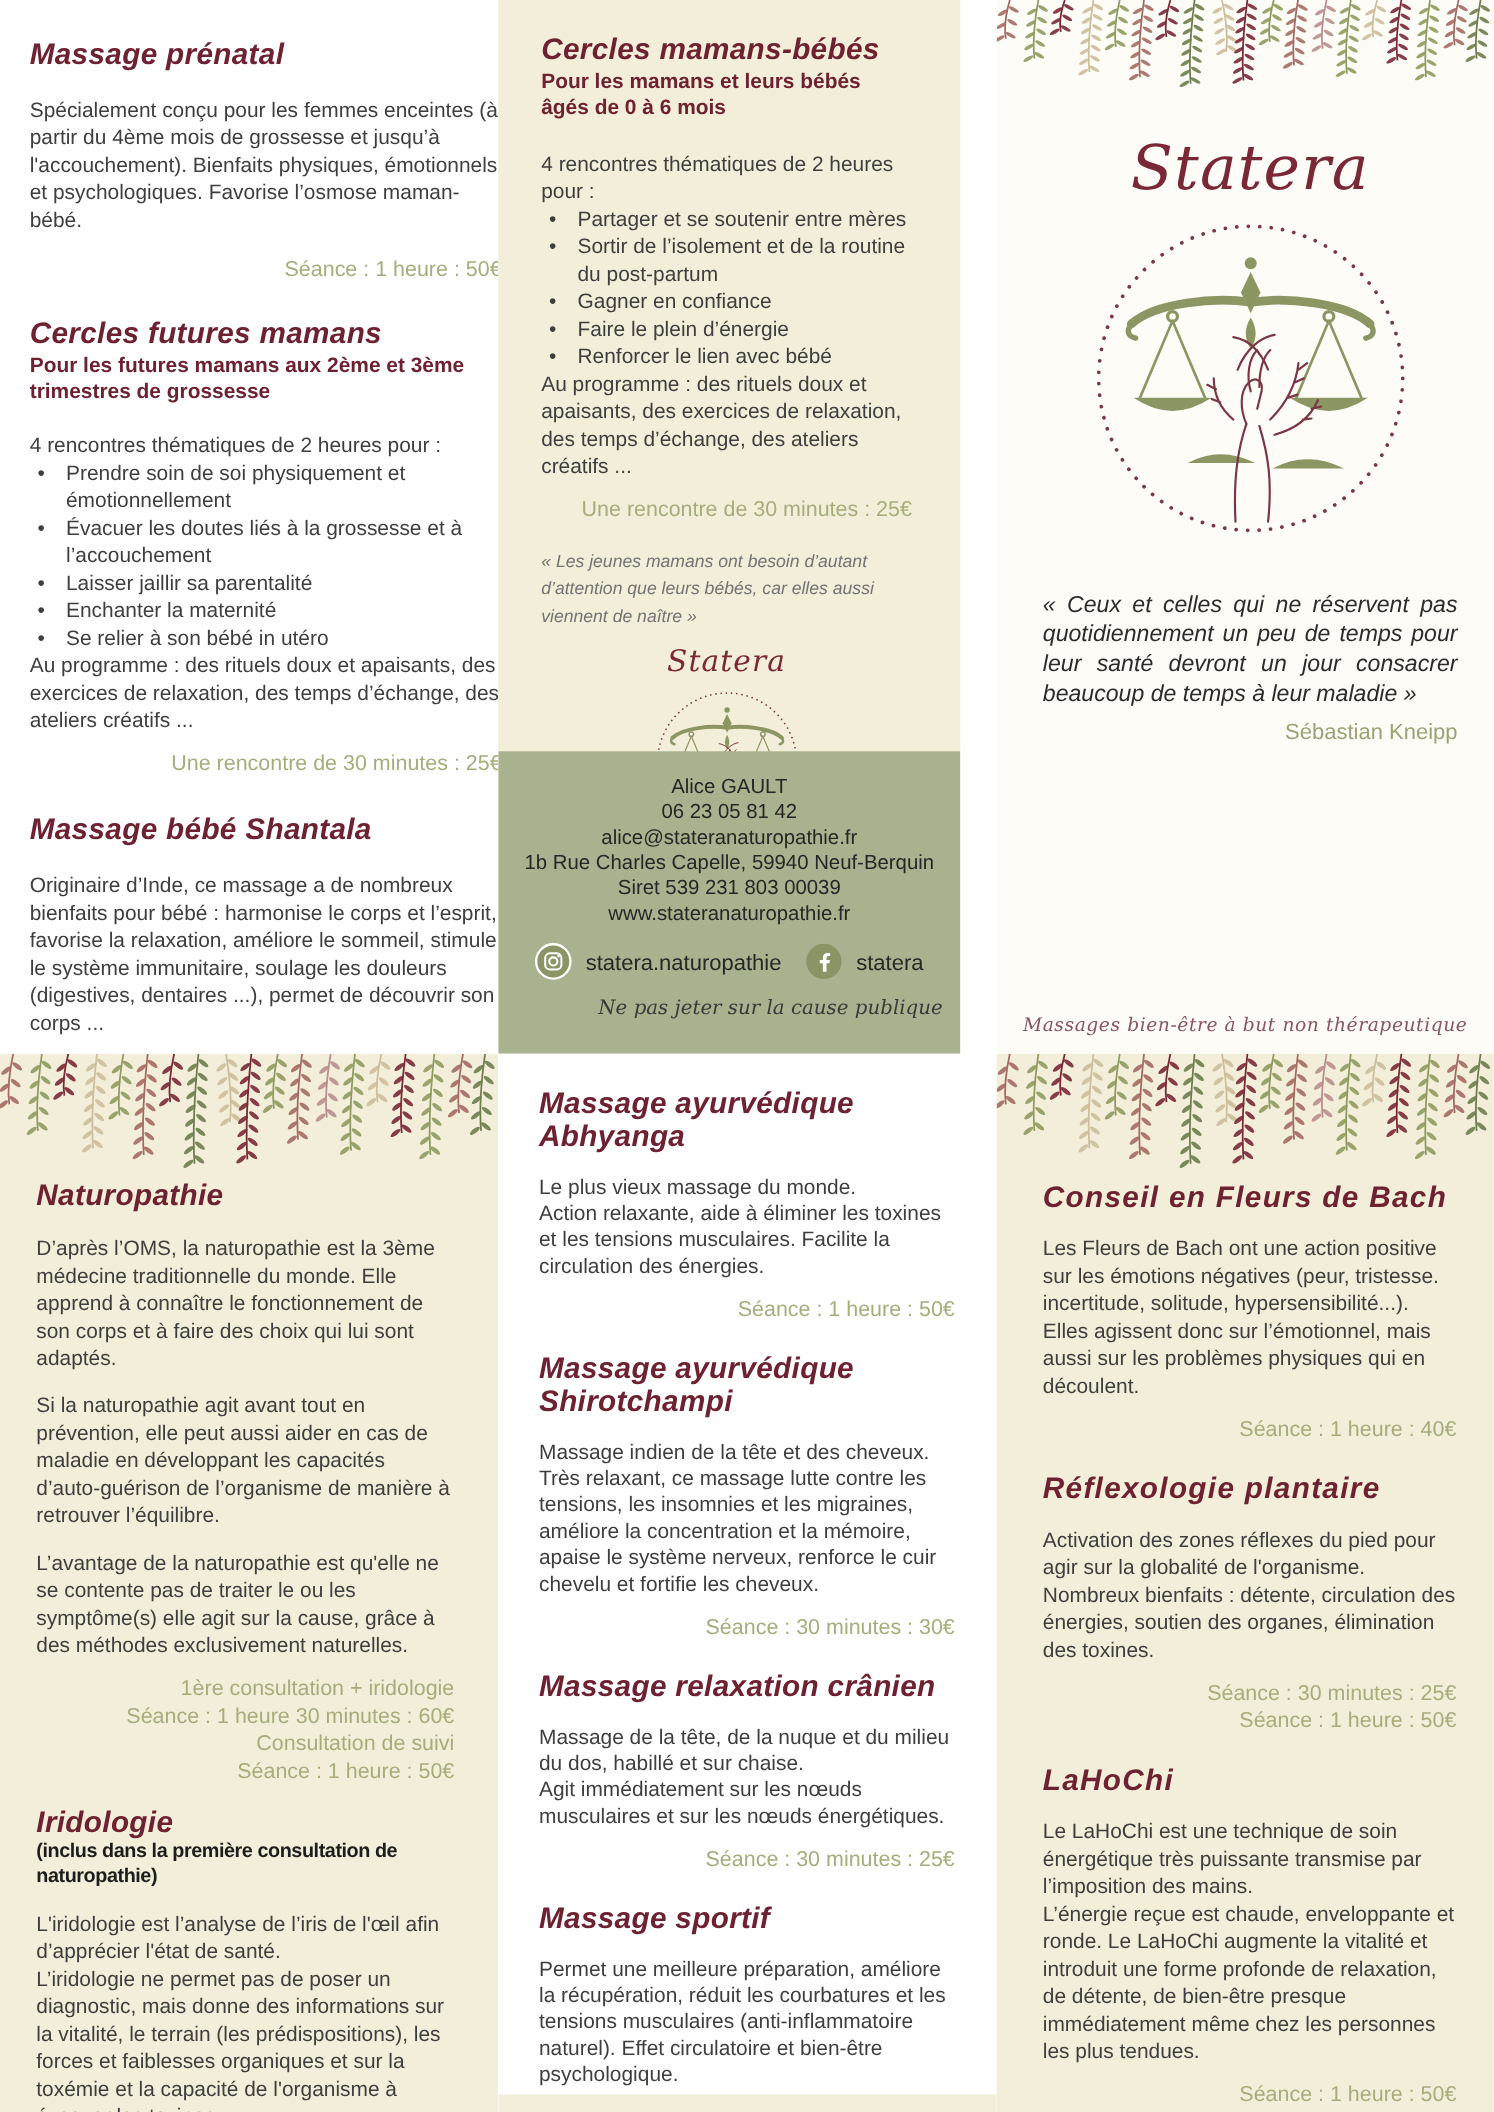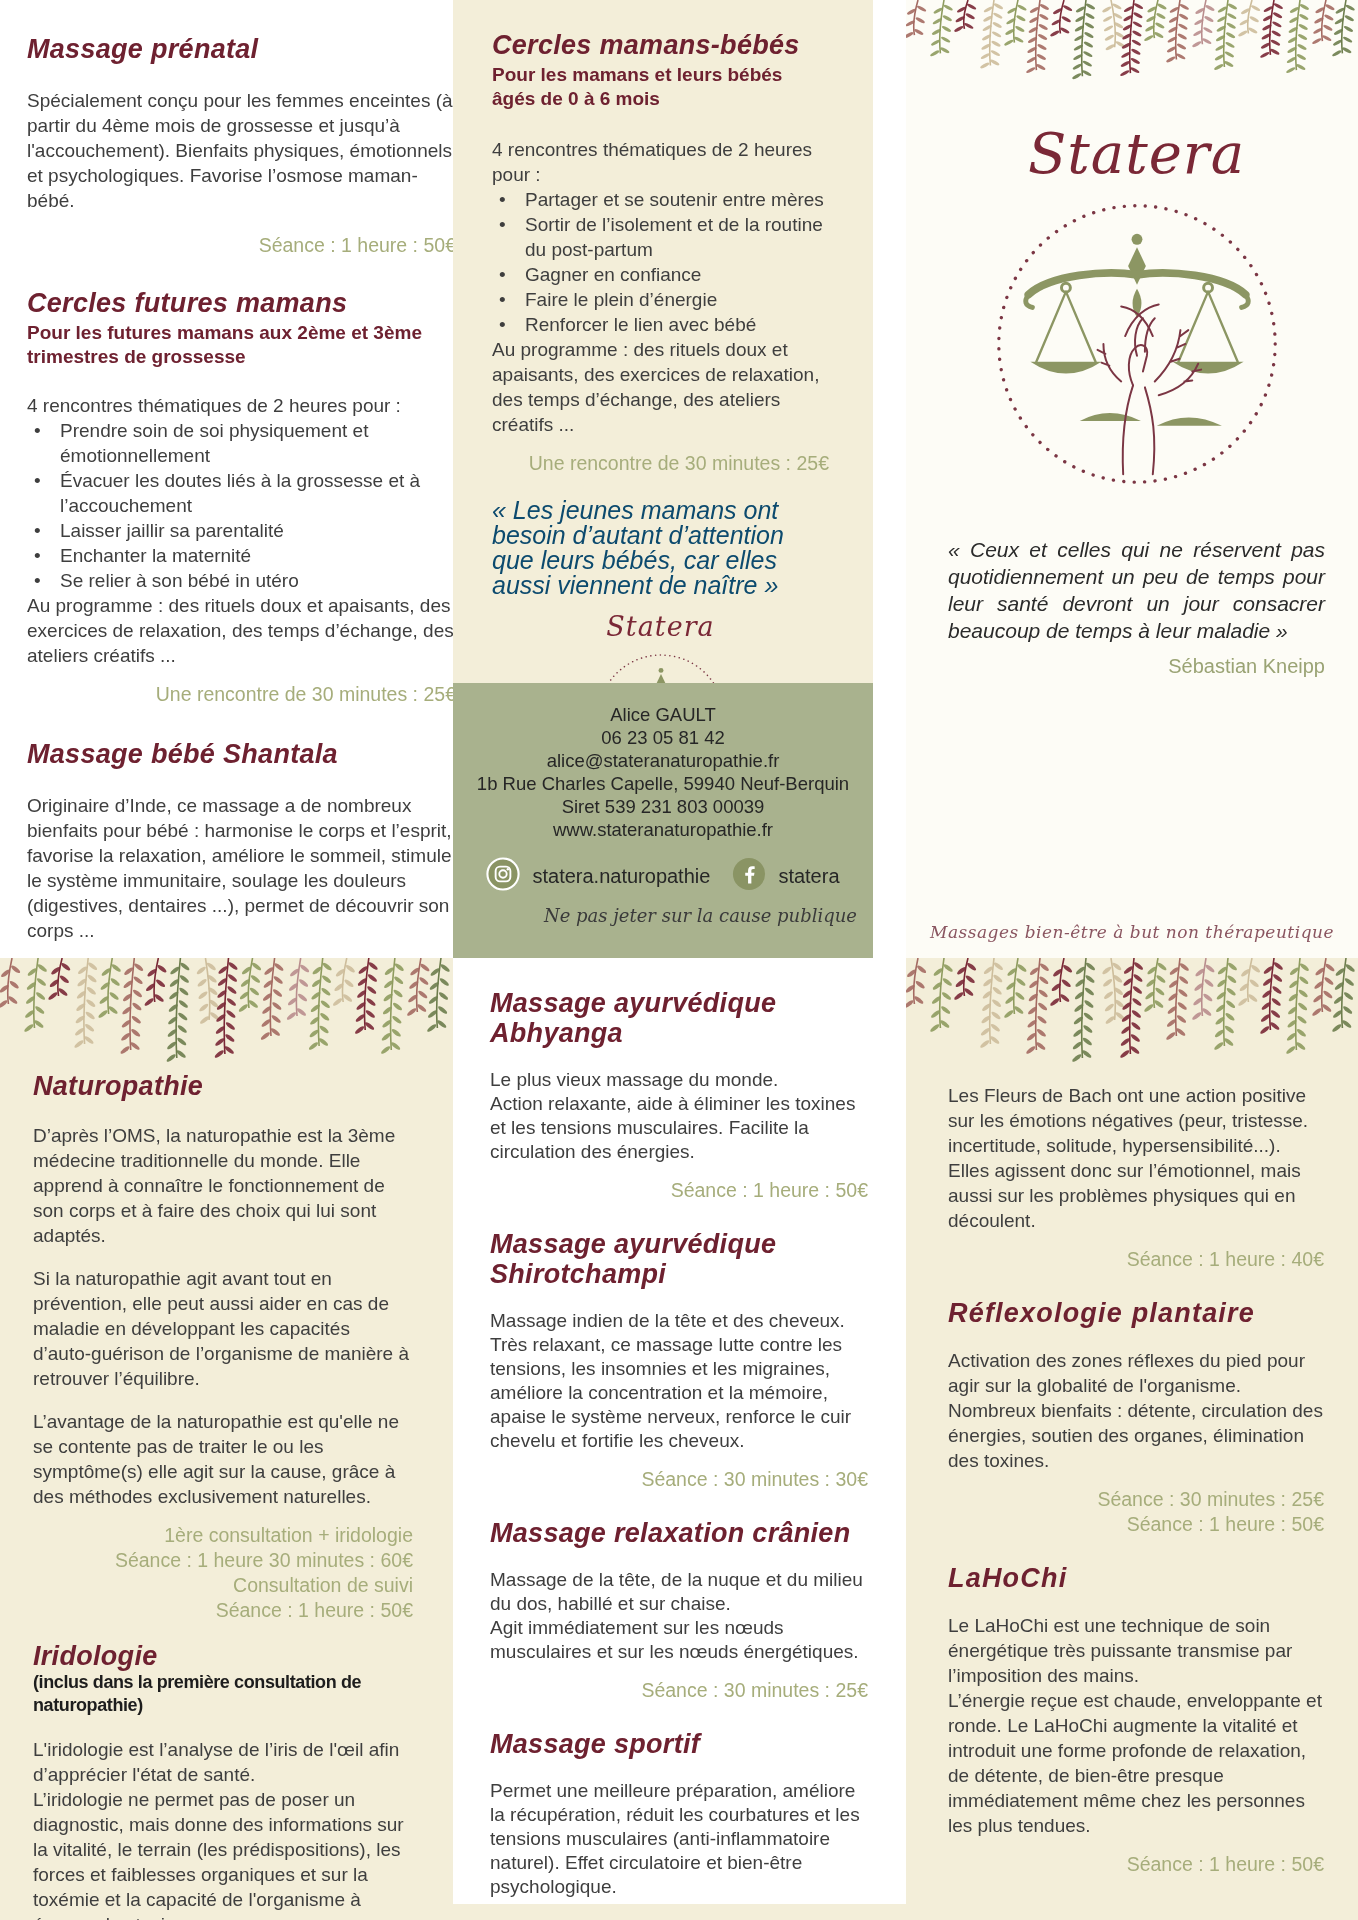--- a/index.html
+++ b/index.html
@@ -17,21 +17,21 @@
   .sec-title{margin:0;font-family:"Liberation Sans",sans-serif;font-style:italic;font-weight:700;
              font-size:27px;line-height:30px;color:var(--maroon,#6e2130);letter-spacing:.3px;}
   .ls1{letter-spacing:1.2px;}
   .sec-sub{font-weight:700;font-size:19px;line-height:24px;color:var(--maroon,#6e2130);margin-top:3px;}
   .body-t{font-size:19px;line-height:25px;color:var(--ink,#3e3e3e);}
   .p-bm .body-t{line-height:24px;}
   .price{font-size:19.5px;line-height:25px;color:var(--olive-text,#a6ad7b);text-align:right;}
   .blist{list-style:none;margin:0;padding:0;font-size:19px;line-height:25px;color:var(--ink,#3e3e3e);}
   .blist li{position:relative;padding-left:33px;}
   .blist li::before{content:"\2022";position:absolute;left:7px;top:0;}
-  .quote-sm{font-style:italic;font-size:25px;line-height:25px;color:#0c4a6e;}
+  .quote-sm{font-style:italic;font-size:16px;line-height:25px;color:#737373;}
   .quote-lg{font-style:italic;font-size:21px;line-height:27px;color:#2b2b2b;text-align:justify;}
   .quote-author{font-size:20px;line-height:24px;color:#9aa374;text-align:right;}
   .script{font-family:"DejaVu Serif",serif;font-style:italic;color:var(--script-maroon,#7a2836);letter-spacing:1px;}
   .irid-sub{font-weight:700;font-size:18px;line-height:23px;color:#1d1d1d;letter-spacing:-0.4px;}
 
   .mt8{margin-top:8px}.mt10{margin-top:10px}.mt14{margin-top:14px}
   .mt18{margin-top:18px}.mt20{margin-top:20px}.mt22{margin-top:22px}.mt24{margin-top:24px}
   .mt26{margin-top:26px}.mt30{margin-top:30px}.mt32{margin-top:32px}
   .mt44{margin-top:44px}
 
@@ -920,20 +920,21 @@
           <ellipse cx="433.32" cy="28" rx="5.5" ry="2" fill="#6d7d4c" opacity="0.9" transform="rotate(-38 433.32 28)"></ellipse>
           <ellipse cx="443.32" cy="24" rx="5.5" ry="2" fill="#6d7d4c" opacity="0.9" transform="rotate(38 443.32 24)"></ellipse>
           <ellipse cx="432.48" cy="42" rx="5.5" ry="2" fill="#6d7d4c" opacity="0.9" transform="rotate(-38 432.48 42)"></ellipse>
           <ellipse cx="442.48" cy="38" rx="5.5" ry="2" fill="#6d7d4c" opacity="0.9" transform="rotate(38 442.48 38)"></ellipse>
           <ellipse cx="431.64" cy="56" rx="5.5" ry="2" fill="#6d7d4c" opacity="0.9" transform="rotate(-38 431.64 56)"></ellipse>
           <ellipse cx="441.64" cy="52" rx="5.5" ry="2" fill="#6d7d4c" opacity="0.9" transform="rotate(38 441.64 52)"></ellipse>
           <ellipse cx="430.8" cy="70" rx="5.5" ry="2" fill="#6d7d4c" opacity="0.9" transform="rotate(-38 430.8 70)"></ellipse>
           <ellipse cx="440.8" cy="66" rx="5.5" ry="2" fill="#6d7d4c" opacity="0.9" transform="rotate(38 440.8 66)"></ellipse>
         </svg></div>
     <div>
+      <h2 class="sec-title ls1 mt10">Conseil en Fleurs de Bach</h2>
       <p class="body-t mt20">Les Fleurs de Bach ont une action positive sur les émotions négatives (peur, tristesse. incertitude, solitude, hypersensibilité...).</p>
       <p class="body-t">Elles agissent donc sur l’émotionnel, mais aussi sur les problèmes physiques qui en découlent.</p>
       <div class="price mt14">Séance : 1 heure : 40€</div>
     </div>
     <div>
       <h2 class="sec-title ls1 mt26">Réflexologie plantaire</h2>
       <p class="body-t mt20">Activation des zones réflexes du pied pour agir sur la globalité de l'organisme.</p>
       <p class="body-t">Nombreux bienfaits : détente, circulation des énergies, soutien des organes, élimination des toxines.</p>
       <div class="price-block mt14">
         <div class="price">Séance : 30 minutes : 25€</div>

